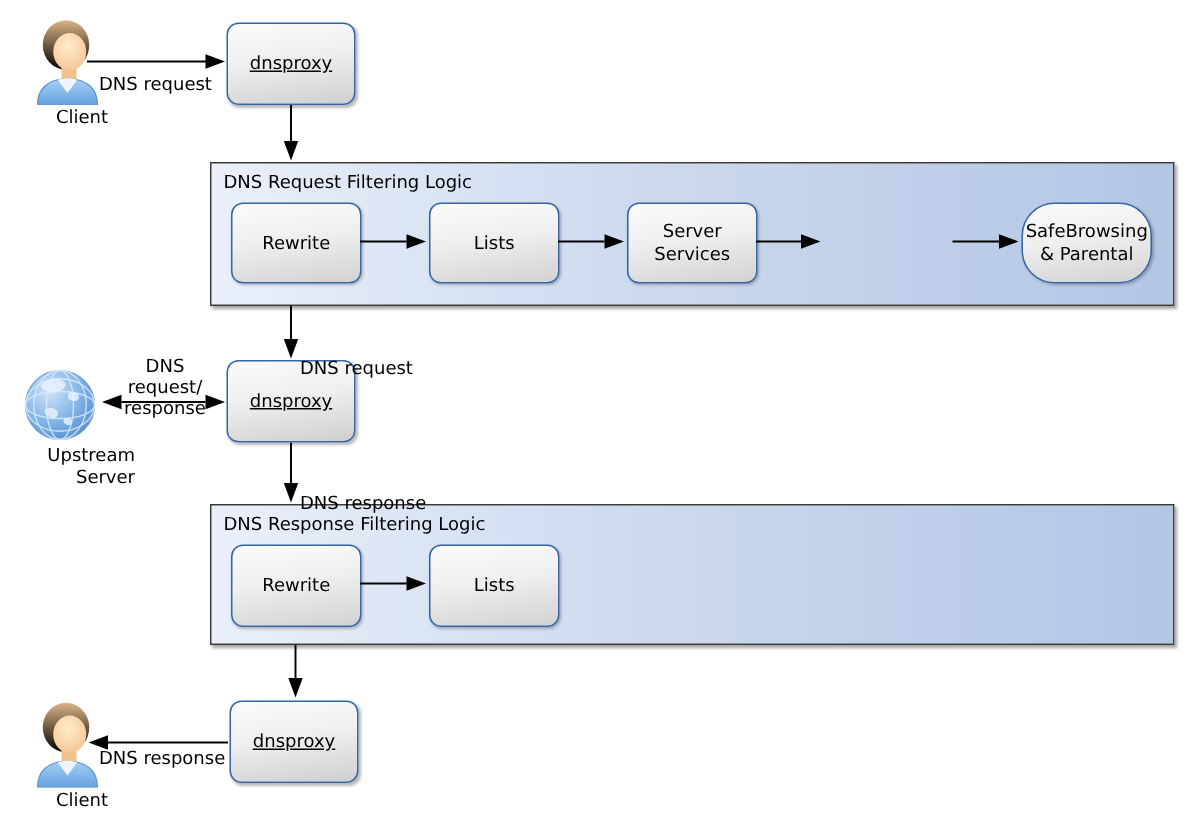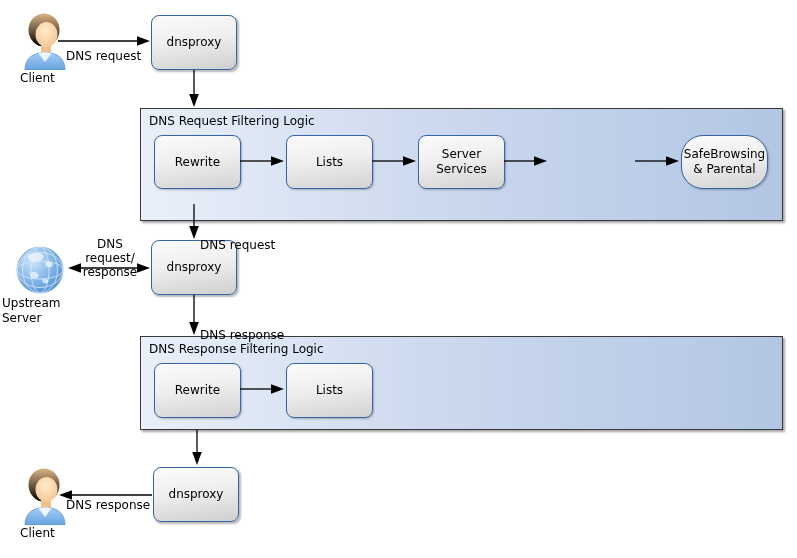--- a/index.html
+++ b/index.html
@@ -10,20 +10,21 @@
   }
   .node {
     position:absolute; box-sizing:border-box;
     width:86px; height:55px;
     border:1.5px solid #3465a4; border-radius:8px;
     background:linear-gradient(172deg,#fbfbfb 0%,#efefef 45%,#cfcfcf 100%);
     box-shadow:1.5px 1.5px 2px rgba(0,0,0,0.28);
     display:flex; align-items:center; justify-content:center;
     font-size:12px; text-align:center; line-height:15px;
     z-index:3;
+    text-decoration:underline;
   }
   .group {
     position:absolute; box-sizing:border-box;
     border:1px solid #3a3a3a;
     background:linear-gradient(to right,#eaf0fa 0%,#cdd9ee 45%,#b2c6e4 100%);
     box-shadow:1.5px 2px 2px rgba(0,0,0,0.35);
     z-index:1;
   }
   .group-title {
     position:absolute; left:8px; top:5px; font-size:12px; white-space:nowrap;
@@ -38,36 +39,36 @@
     font-size:12px; text-align:center; line-height:15px;
     z-index:2;
   }
   .elabel {
     position:absolute; font-size:12px; line-height:14px; z-index:3;
     white-space:nowrap;
     margin-top:24px;
   }
   .elabel.wrap { white-space:normal; text-align:center; }
   .actor-label {
-    position:absolute; font-size:12px; line-height:15px; text-align:left; z-index:3;
+    position:absolute; font-size:12px; line-height:15px; text-align:right; z-index:3;
   }
   .icon { position:absolute; z-index:3; }
   #connectors {
     position:absolute; left:0; top:0; width:797px; height:558px;
     z-index:2; pointer-events:none;
   }
   #connectors path.line { stroke:#000; stroke-width:1.3; fill:none; }
   #connectors path.head { fill:#000; stroke:none; }
 </style>
 </head>
 <body>
 
 <div id="canvas">
 
-  <div class="group" style="left:140px; top:108px; width:643px; height:113px;text-decoration:underline;">
+  <div class="group" style="left:140px; top:108px; width:643px; height:96px;text-decoration:underline;">
     <span class="group-title">DNS Request Filtering Logic</span>
     <div class="step" style="left:13px; top:26px;">
       <span>Rewrite</span>
     </div>
     <div class="step" style="left:145px; top:26px;">
       <span>Lists</span>
     </div>
     <div class="step" style="left:277px; top:26px;">
       <span>Server Services</span>
     </div>

